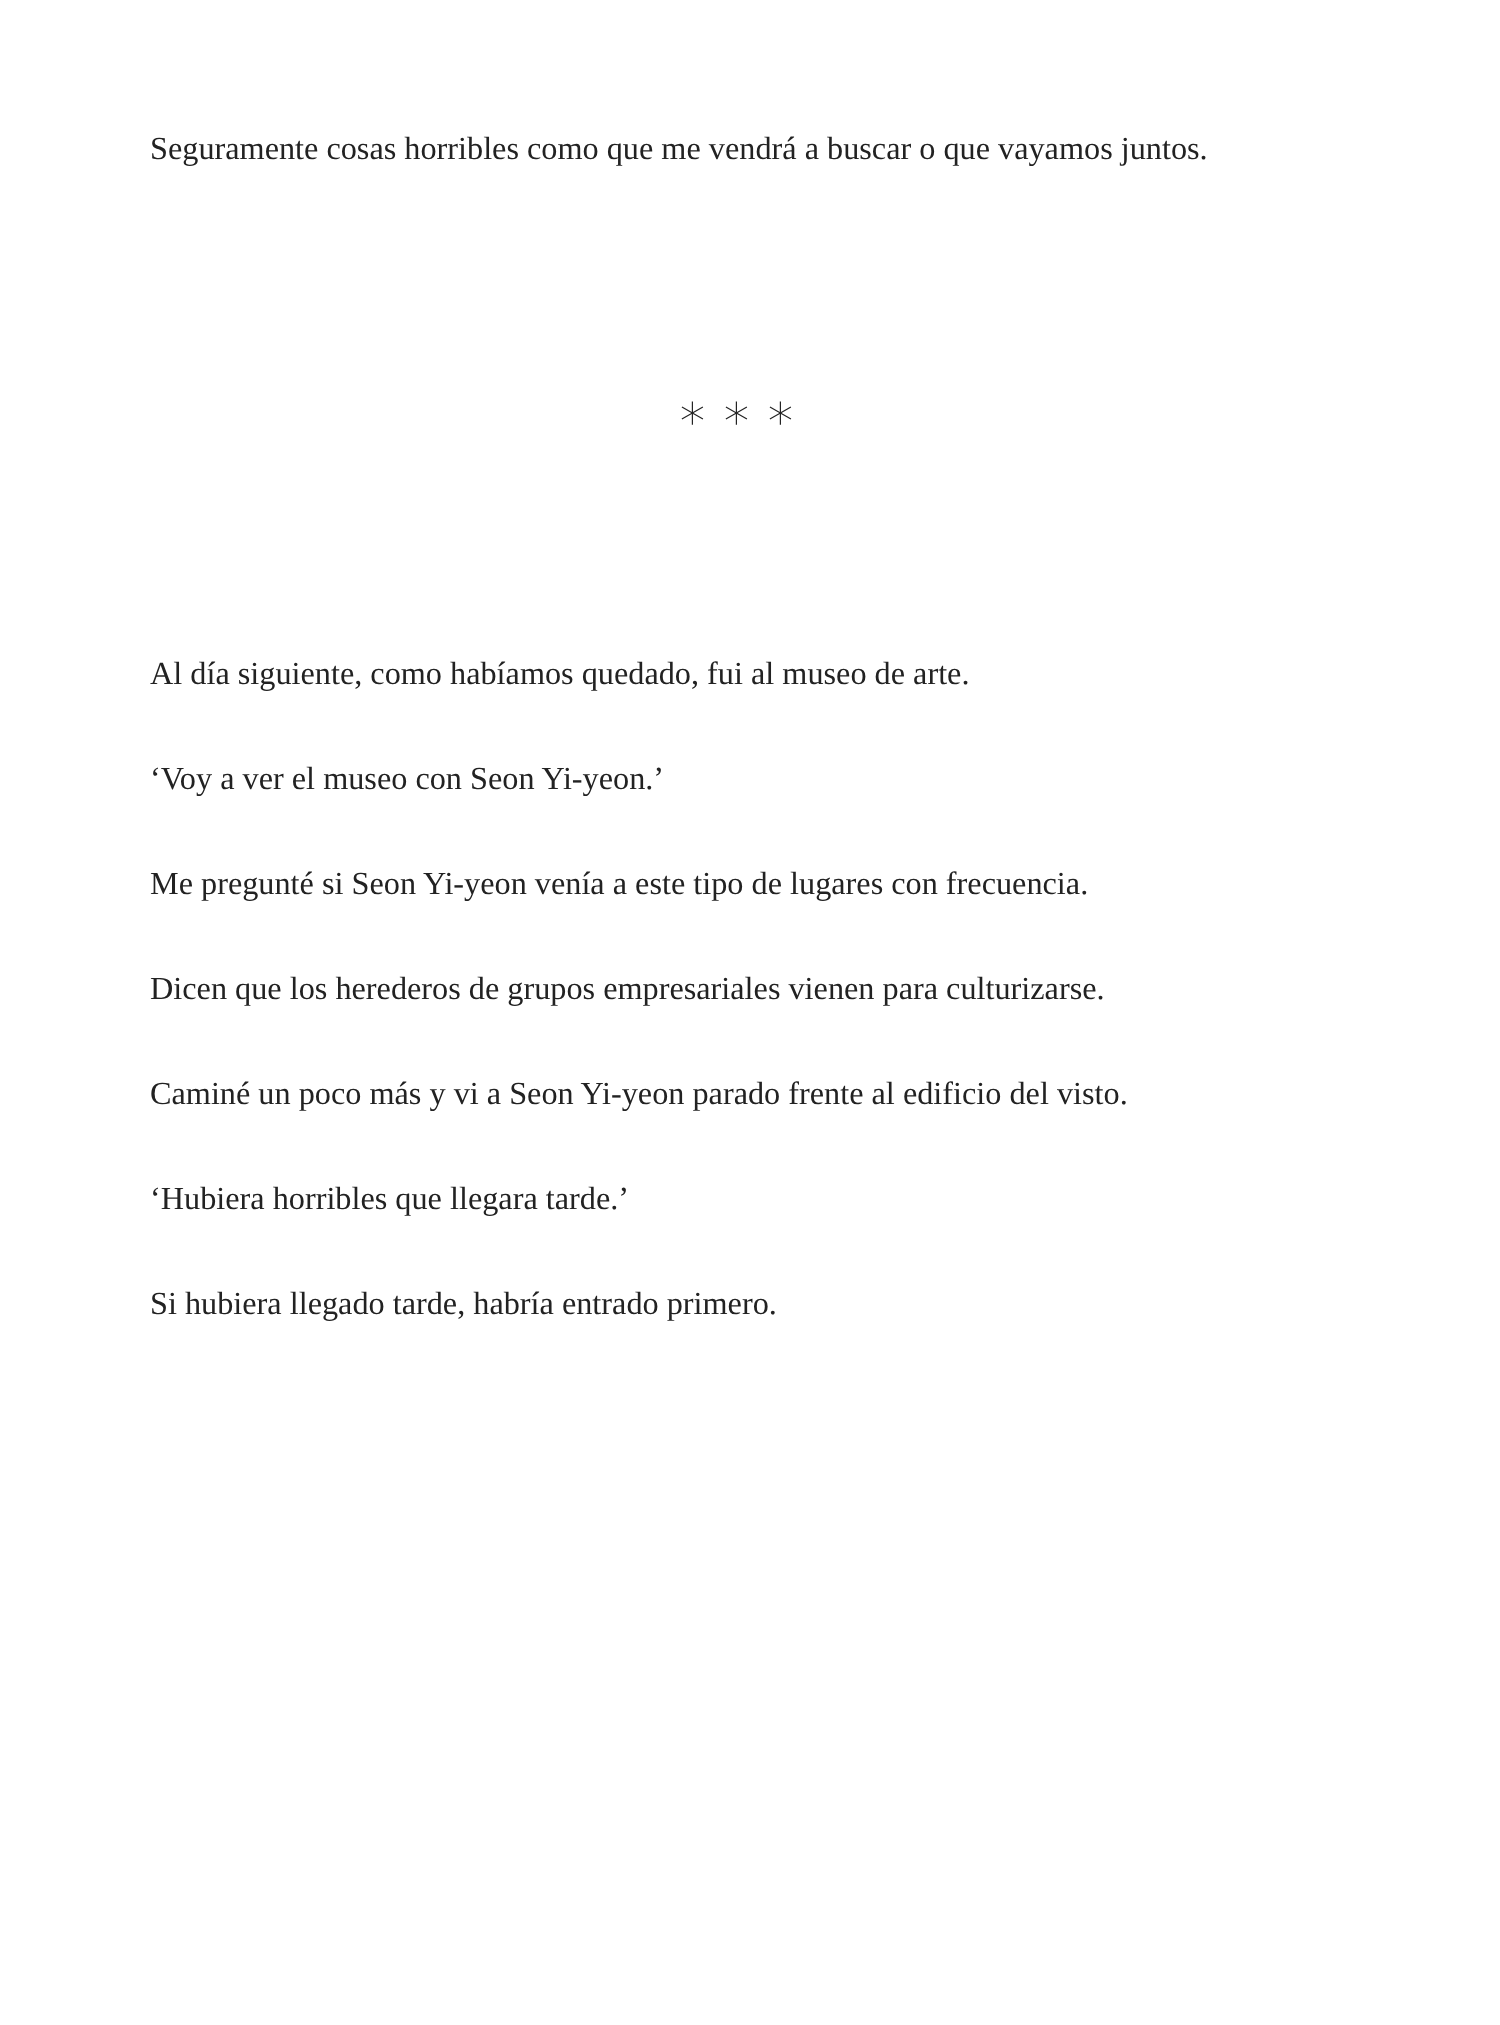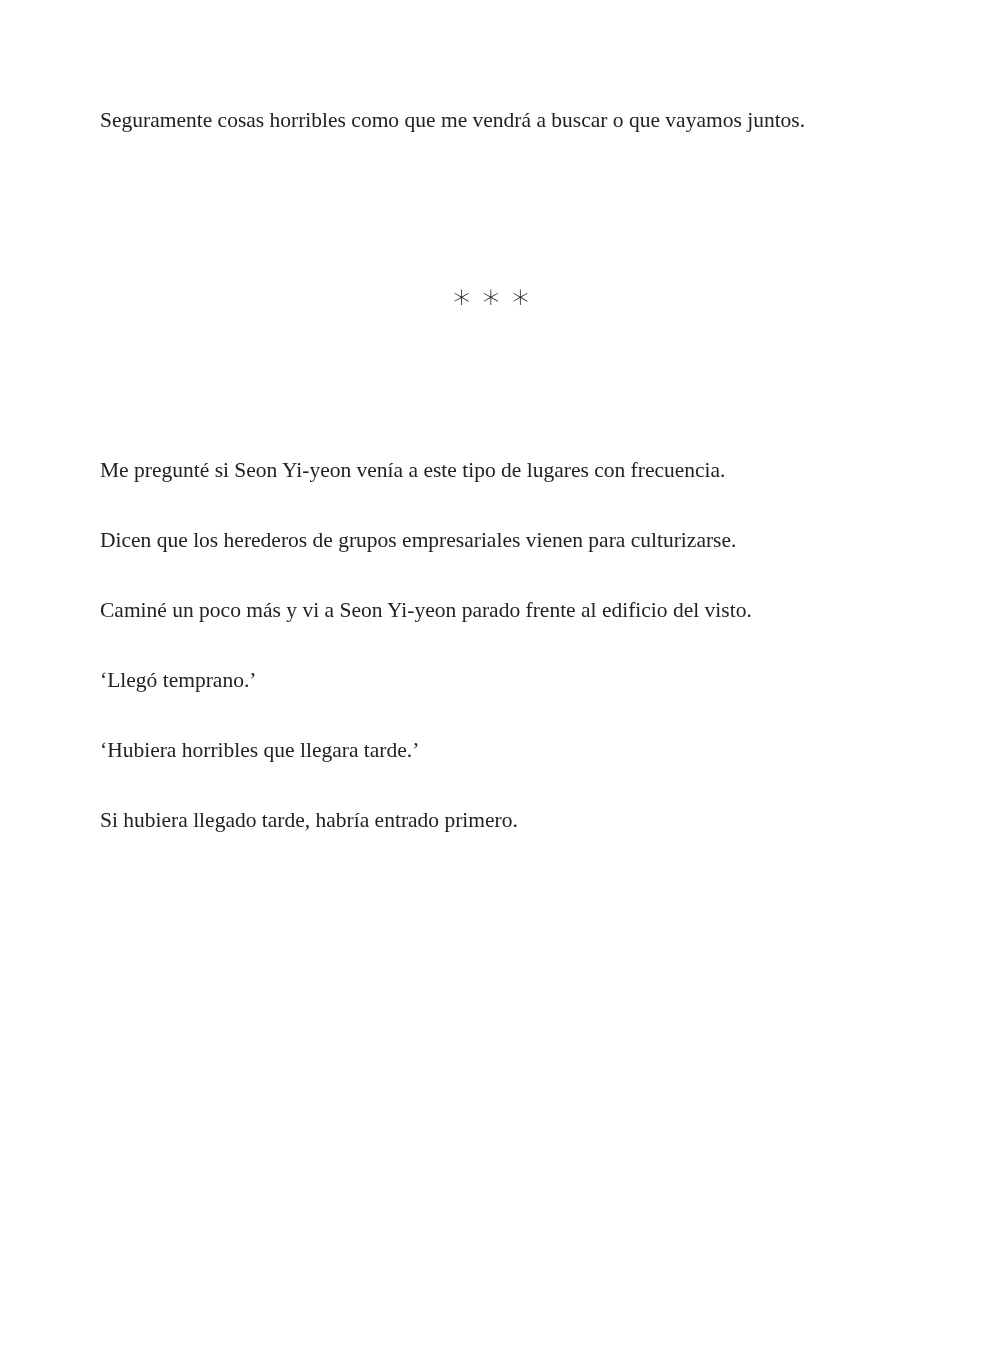--- a/index.html
+++ b/index.html
@@ -11,21 +11,21 @@
       width: 1000px;
       height: 1350px;
       overflow: hidden;
       position: relative;
       font-family: "Liberation Serif", "DejaVu Serif", serif;
       color: #222222;
     }
     .page {
       position: absolute;
       left: 100px;
-      top: 103px;
+      top: 82px;
       width: 790px;
     }
     .para {
       margin: 0 0 35px 0;
       font-size: 21.5px;
       line-height: 35px;
       letter-spacing: 0px;
     }
     .separator {
       text-align: center;
@@ -48,19 +48,20 @@
 </head>
 <body>
 
 <div class="page">
   <p class="para">Seguramente cosas horribles como que me vendrá a buscar o que vayamos juntos.</p>
 
   <div id="sep-block" style="margin-top:-35px;">
     <p class="separator">∗∗∗</p>
   </div>
 
+  <p class="para">Al día siguiente, como habíamos quedado, fui al museo de arte.</p>
+  <p class="para">‘Voy a ver el museo con Seon Yi-yeon.’</p>
   <p class="para">Me pregunté si Seon Yi-yeon venía a este tipo de lugares con frecuencia.</p>
   <p class="para">Dicen que los herederos de grupos empresariales vienen para culturizarse.</p>
   <p class="para">Caminé un poco más y vi a Seon Yi-yeon parado frente al edificio del visto.</p>
-  <p class="para">‘Llegó temprano.’</p>
   <p class="para">‘Hubiera horribles que llegara tarde.’</p>
   <p class="para">Si hubiera llegado tarde, habría entrado primero.</p>
 </div>
 
 </body></html>

